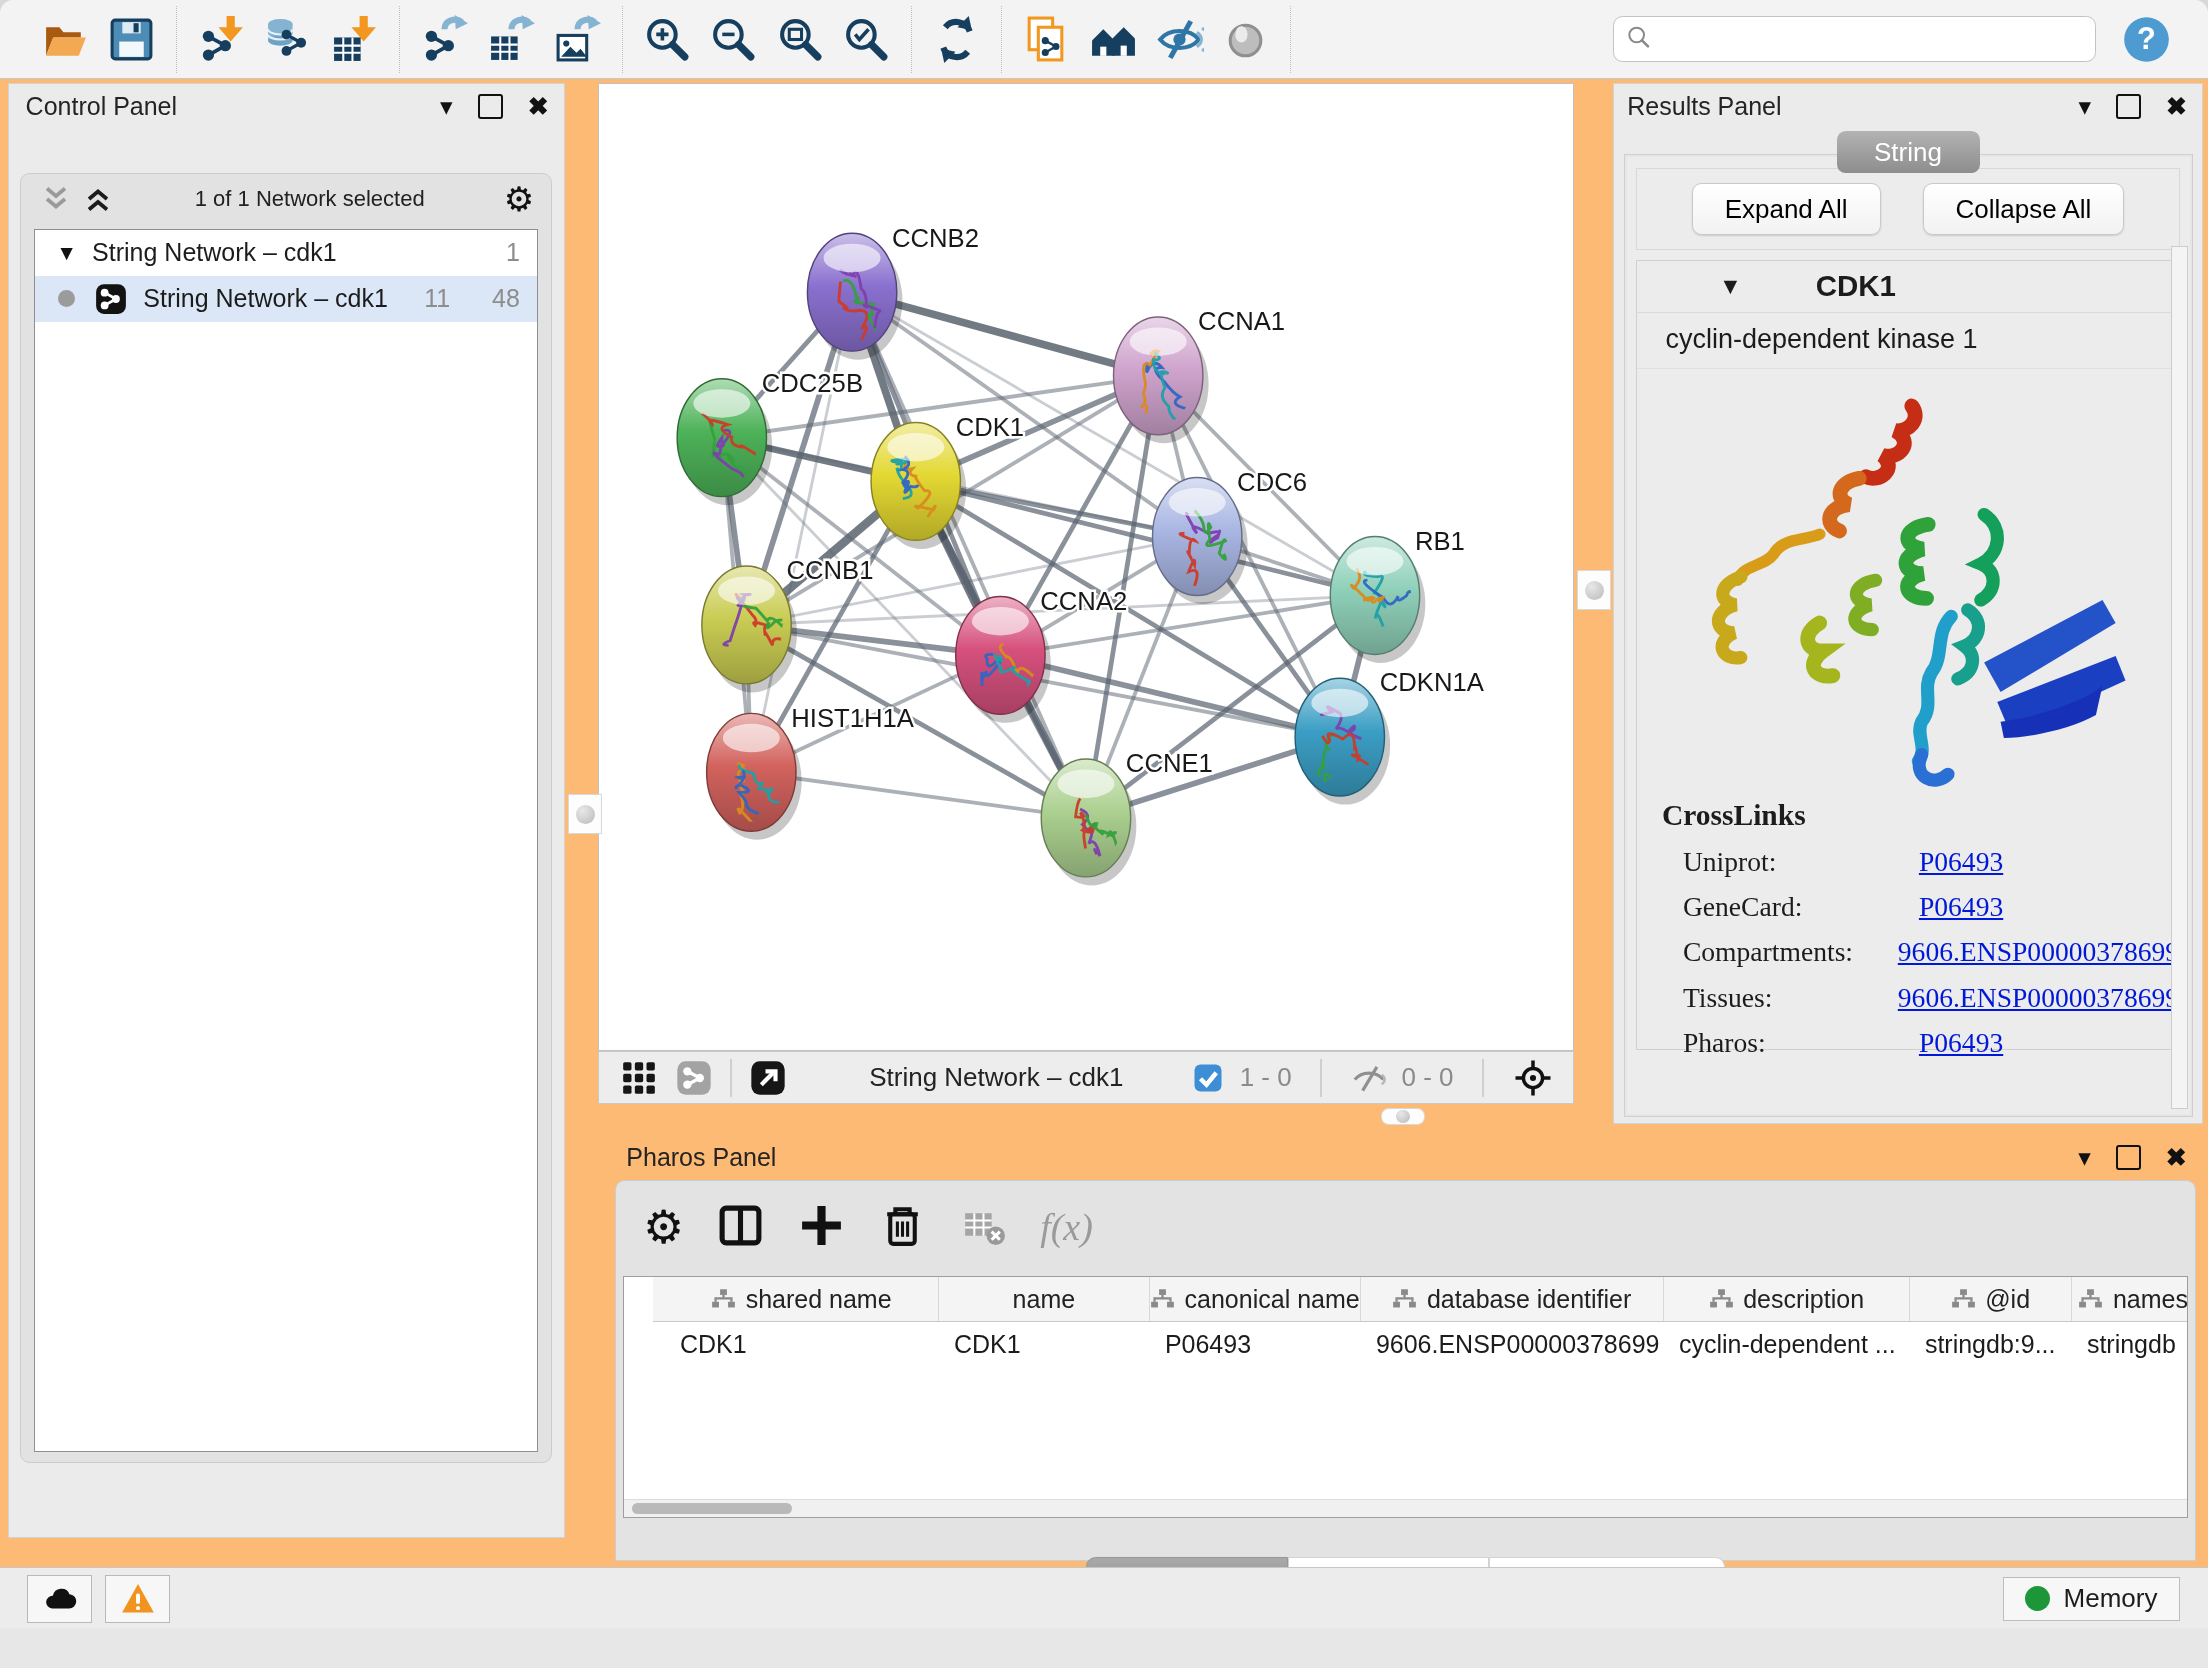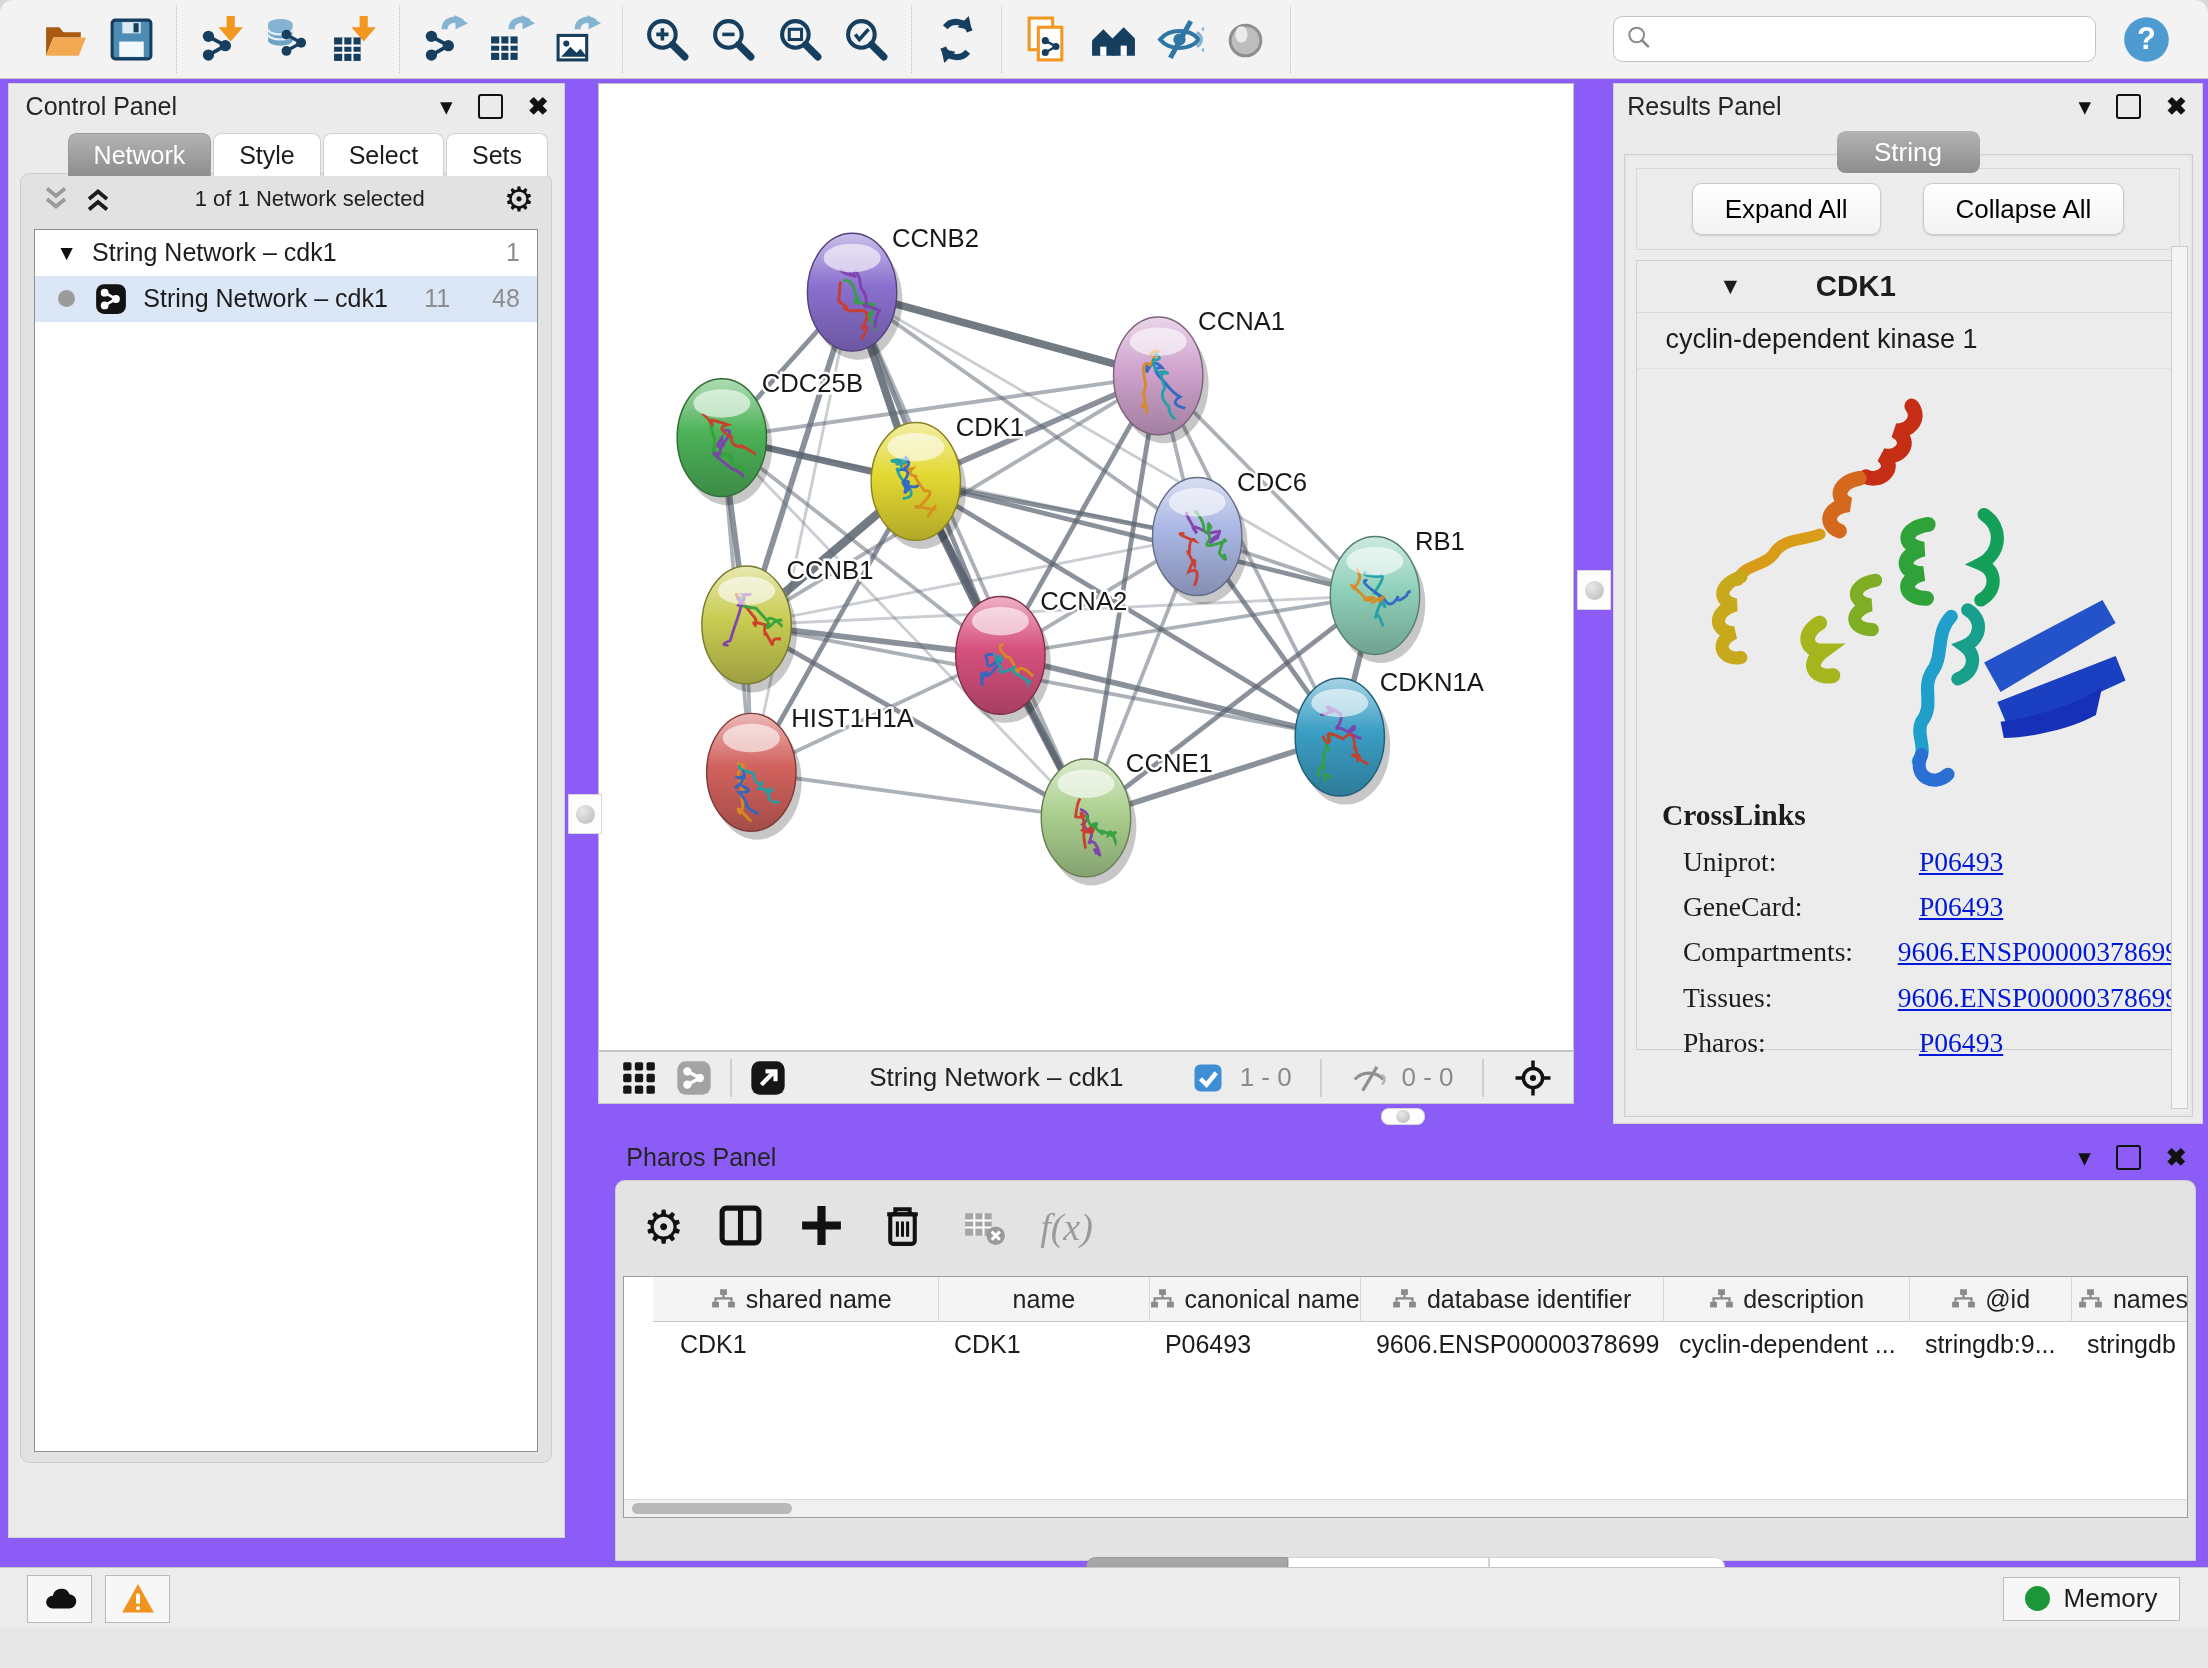--- a/index.html
+++ b/index.html
@@ -19,21 +19,21 @@
           border-right:1.9px dotted #bdbdbd;}
   .tgroup:last-of-type{border-right:none;}
   .tbtn{width:55px;height:55px;display:flex;align-items:center;justify-content:center;}
   .tbtn svg{width:49px;height:49px;}
   .searchwrap{margin-left:auto;display:flex;align-items:center;gap:25px;padding-right:15px;}
   .searchbox{width:462px;height:44px;background:#fff;border:1.9px solid #c3c3c3;border-radius:9.5px;
              display:flex;align-items:center;padding:0 9.5px;}
   .searchbox svg{width:32px;height:32px;}
   .searchbox input{border:none;outline:none;flex:1;font-size:25px;font-family:"Liberation Sans",sans-serif;background:transparent;}
   
-  #work{position:relative;height:1488px;background:#8b5cf6;}
+  #work{position:relative;height:1488px;background:#fdba74;}
   .phead{display:flex;align-items:center;height:38px;font-size:25px;color:#242424;}
   .phead .hicons{margin-left:auto;display:flex;align-items:center;gap:25px;font-size:25px;color:#111;}
   .hico{cursor:default;line-height:1;}
   .sq{display:inline-block;width:21px;height:21px;border:2.9px solid #111;border-radius:2.9px;}
   
   #controlPanel{position:absolute;left:7.6px;top:3.8px;width:555px;height:1453px;background:#ebebeb;
                 border:1px solid #d2d2d2;}
   #controlPanel .phead{padding:3.8px 15px 0 17px;}
   .tabsrow{position:relative;z-index:2;display:flex;margin:7.6px 0 0 59px;}
   .tab{height:42px;padding:0 25px;display:flex;align-items:center;font-size:25px;background:#fff;
@@ -313,26 +313,20 @@
 
     <div id="controlPanel">
       <div class="phead">
         <span>Control Panel</span>
         <span class="hicons">
           <span class="hico">▾</span>
           <span class="sq"></span>
           <span class="hico" style="font-weight:bold;">✖</span>
         </span>
       </div>
-      <div class="tabsrow">
-        <span class="tab sel">Network</span>
-        <span class="tab">Style</span>
-        <span class="tab">Select</span>
-        <span class="tab">Sets</span>
-      </div>
       <div class="cpbox">
         <div class="cptools">
           <svg viewBox="0 0 48 48">
               <path d="M12 10l12 10 12-10M12 24l12 10 12-10" fill="none" stroke="#9a9a9a" stroke-width="5"></path>
             </svg>
           <svg viewBox="0 0 48 48" style="margin-left:5.7px;">
               <path d="M12 38l12-10 12 10M12 24l12-10 12 10" fill="none" stroke="#1c1c1c" stroke-width="5"></path>
             </svg>
           <span class="cpstatus">1 of 1 Network selected</span>
           <span class="gear">⚙</span>

